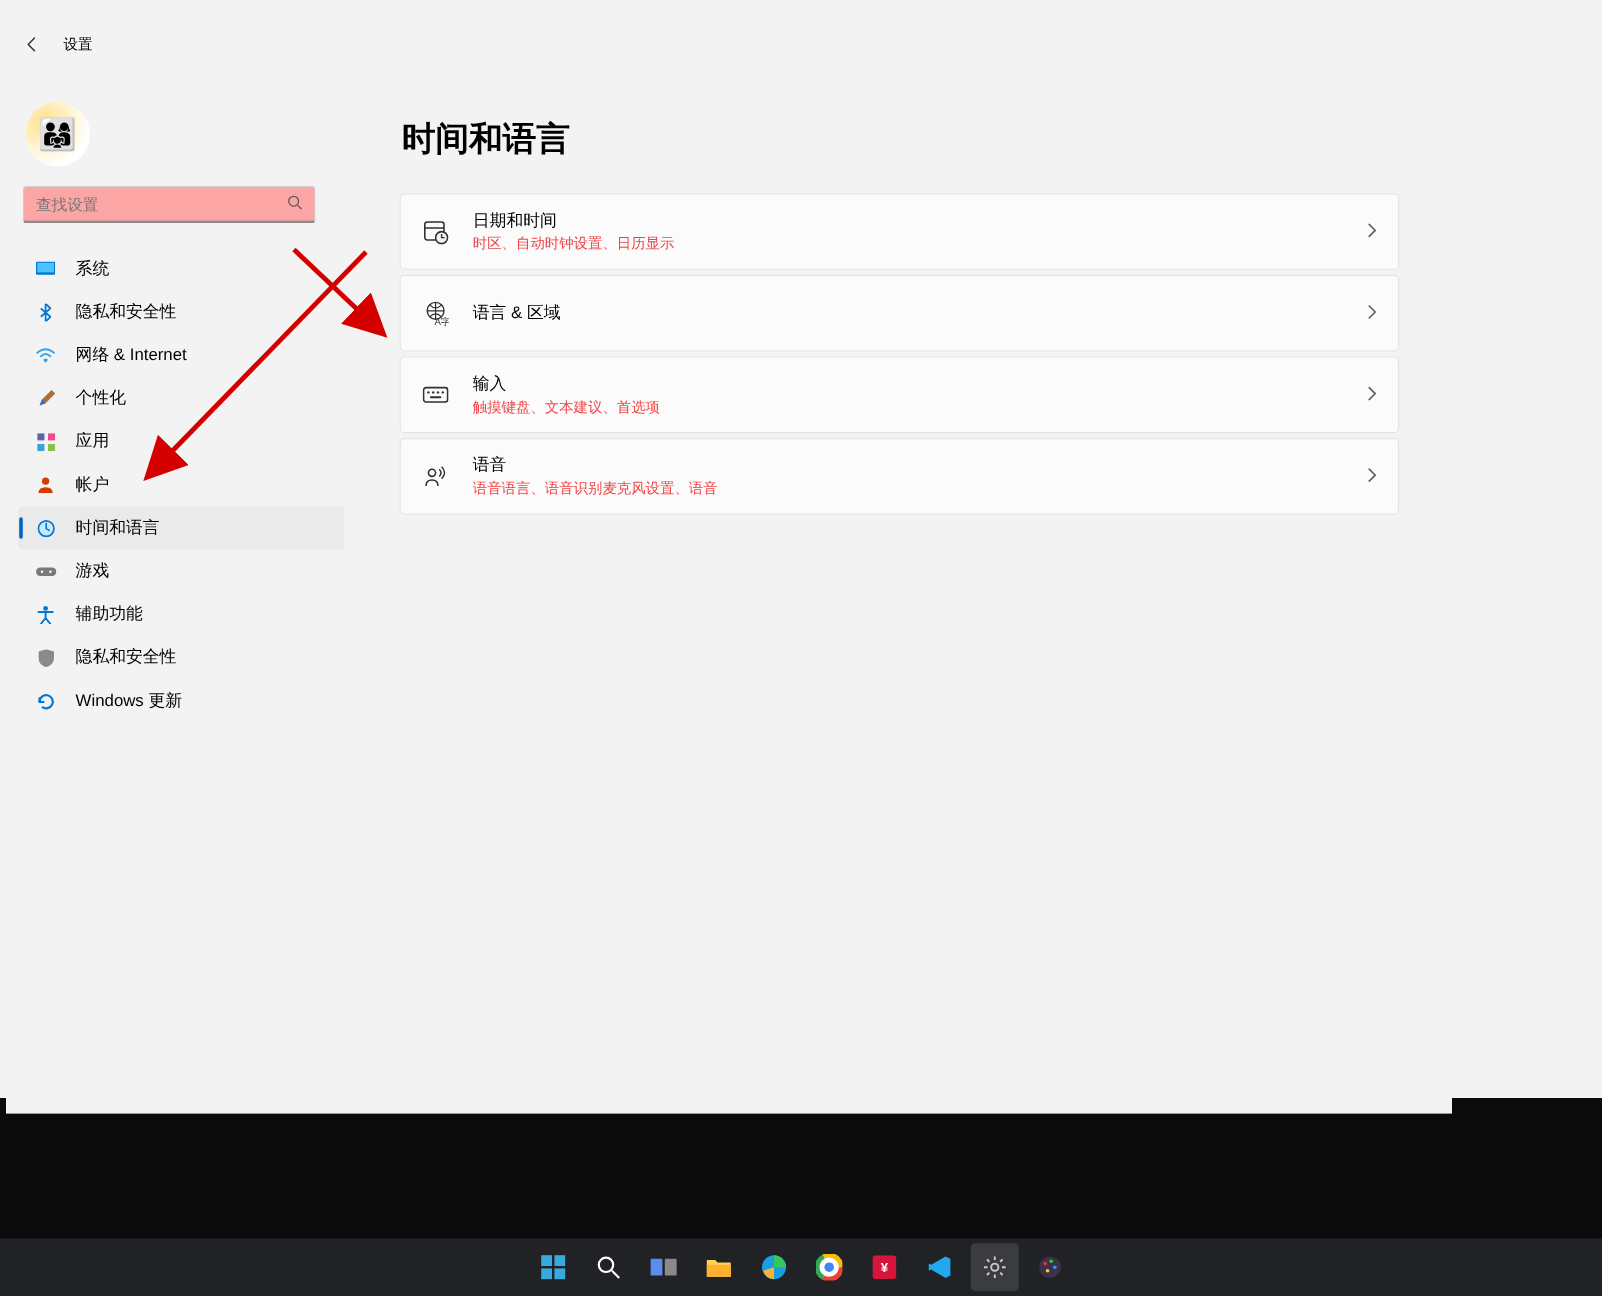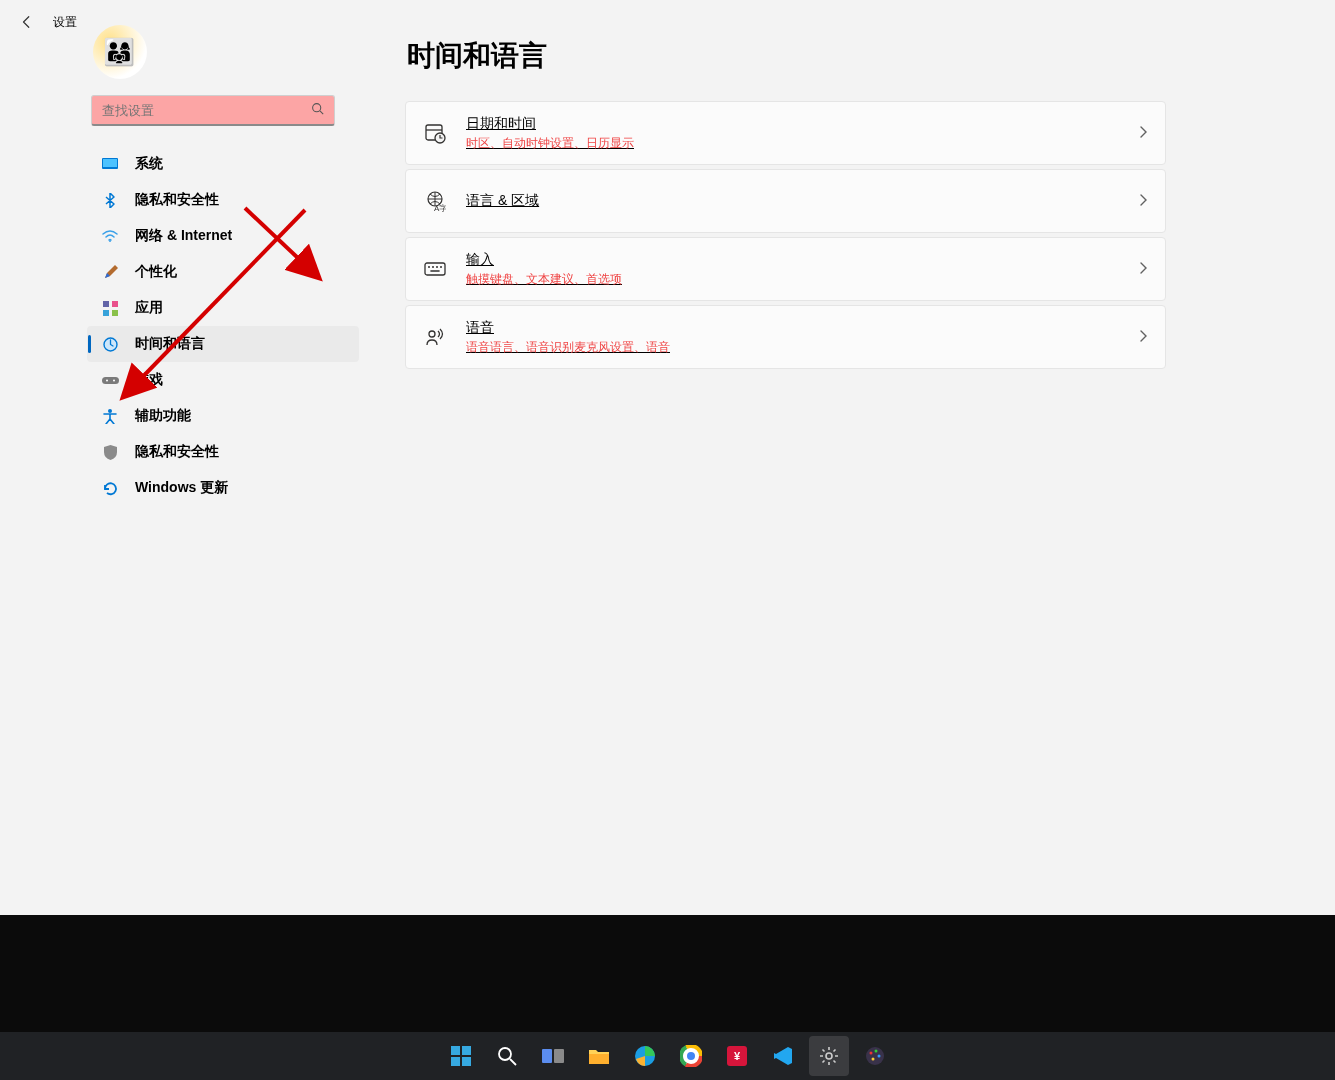--- a/index.html
+++ b/index.html
@@ -6,26 +6,27 @@
   body {
     width: 1335px;
     height: 1080px;
     font-family: "Segoe UI", "Microsoft YaHei", sans-serif;
     background: #f3f3f3;
     overflow: hidden;
     position: relative;
   }
   .window {
     position: absolute;
-    left: 5px; top: 5px;
+    left: 5px; top: 20px;
     width: 1205px;
     height: 908px;
     background: #f3f3f3;
     display: flex;
-    flex-direction: row;
+    flex-direction: column;
+    gap: 11px;
   }
   .titlebar {
     height: 34px;
     display: flex;
     align-items: center;
     padding-left: 14px;
     gap: 18px;
     font-size: 12px;
   }
   .back-btn {
@@ -79,21 +80,20 @@
   .nav-list { list-style: none; }
   .nav-item {
     display:flex; align-items:center;
     height: 36px;
     padding-left: 14px;
     gap: 16px;
     font-size: 14px;
     border-radius: 4px;
     cursor: pointer;
     position: relative;
-    font-weight: bold;
   }
   .nav-item .nicon {
     width: 18px; height: 18px;
     display:flex; align-items:center; justify-content:center;
     font-size: 15px;
   }
   .nav-item.selected {
     background: #eaeaea;
   }
   .nav-item.selected::before {
@@ -123,21 +123,21 @@
     display:flex; align-items:center;
     padding: 0 18px;
     cursor: pointer;
     gap: 20px;
   }
   .card-icon {
     width: 22px; height: 22px;
     color: #4d7c0f;
     display:flex; align-items:center; justify-content:center;text-align:center;
   }
-  .card-text { flex:1;text-decoration:underline; }
+  .card-text { flex:1; }
   .card-title { font-size: 14px; }
   .card-desc { font-size: 12px; color: #ef4444; margin-top: 2px; }
   .card-chevron {
     color: #616161;
     font-size: 14px;
   }
 
   
   .arrow {
     position: absolute;
@@ -256,20 +256,29 @@
         <li class="nav-item">
           <span class="nicon ic-apps">
             <svg width="15" height="15" viewBox="0 0 15 15">
                 <rect x="0" y="0" width="6" height="6" fill="#6264a7"></rect>
                 <rect x="9" y="0" width="6" height="6" fill="#e9508b"></rect>
                 <rect x="0" y="9" width="6" height="6" fill="#37a2da"></rect>
                 <rect x="9" y="9" width="6" height="6" fill="#8ac14a"></rect>
               </svg>
           </span>
           <span>应用</span>
+        </li>
+        <li class="nav-item">
+          <span class="nicon ic-account">
+            <svg width="14" height="14" viewBox="0 0 14 14">
+                <circle cx="7" cy="4" r="3" fill="#d83b01"></circle>
+                <path d="M1 14 Q1 9 7 9 Q13 9 13 14 Z" fill="#d83b01"></path>
+              </svg>
+          </span>
+          <span>帐户</span>
         </li>
         <li class="nav-item selected">
           <span class="nicon ic-time">
             <svg width="15" height="15" viewBox="0 0 15 15">
                 <circle cx="7.5" cy="7.5" r="6.5" stroke="#0078d4" stroke-width="1.4" fill="#cde7fb"></circle>
                 <path d="M7.5 3 V7.5 L10 9" stroke="#0078d4" stroke-width="1.3" fill="none" stroke-linecap="round"></path>
               </svg>
           </span>
           <span>时间和语言</span>
         </li>

